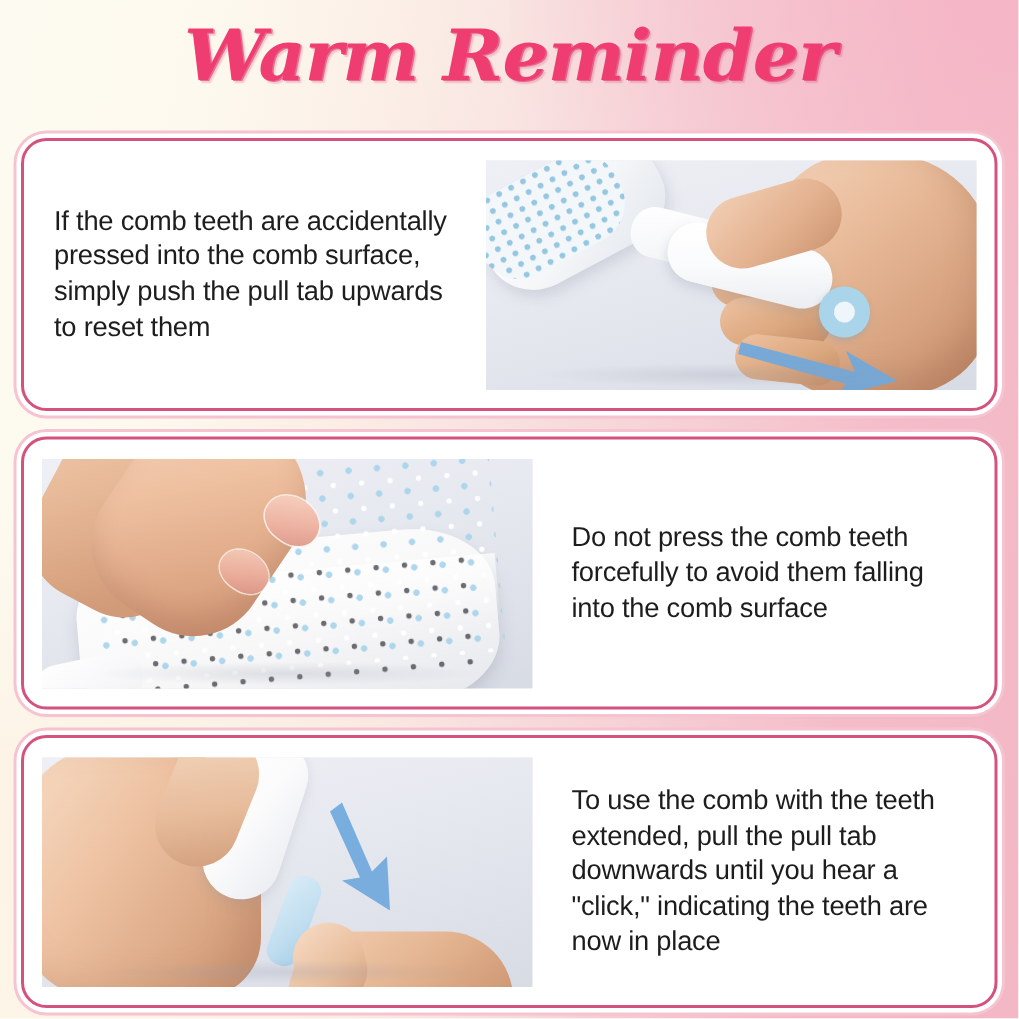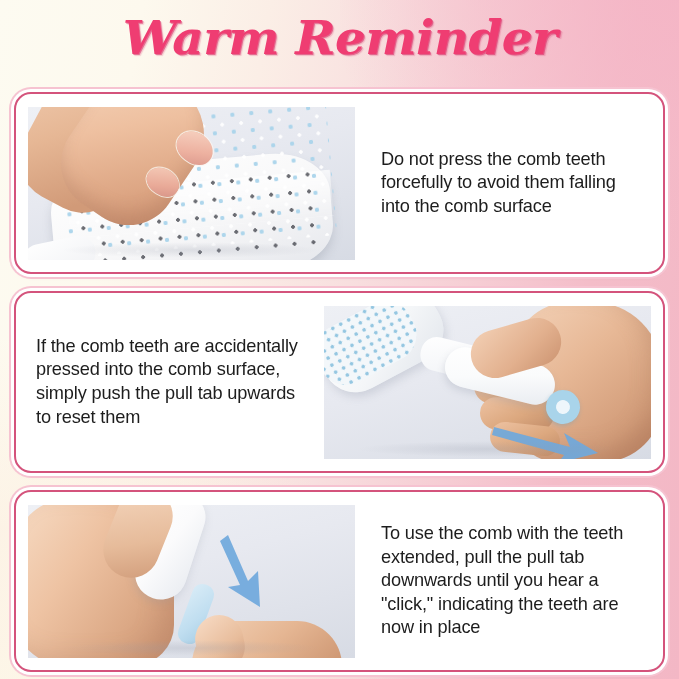--- a/index.html
+++ b/index.html
@@ -381,39 +381,20 @@
 </head>
 <body>
 
 <div class="page">
 
   <div class="title-wrap">
     <div class="title">Warm Reminder</div>
   </div>
 
   <div class="panels">
-
-    <div class="panel img-left">
-
-      <div class="photo">
-        <div class="bg-studio"></div>
-        <div class="p1-pad"></div>
-        <div class="p1-bristles2"></div>
-        <div class="p1-dots"></div>
-        <div class="p1-bristles"></div>
-        <div class="p1-handle"></div>
-        <div class="p1-finger2"></div>
-        <div class="p1-finger"></div>
-        <div class="p1-nail"></div>
-        <div class="p1-nail2"></div>
-        <div class="soft-shadow"></div>
-      </div>
-
-      <div class="caption">Do not press the comb teeth forcefully to avoid them falling into the comb surface</div>
-    </div>
 
     <div class="panel img-right">
 
       <div class="photo">
         <div class="bg-studio"></div>
         <div class="p2-head"></div>
         <div class="p2-bristlepad"></div>
         <div class="p2-neck"></div>
         <div class="p2-palm"></div>
         <div class="p2-fing" style="left:150px; top:62px; width:78px; height:34px; transform:rotate(-4deg);"></div>
@@ -430,20 +411,39 @@
         <div class="soft-shadow"></div>
       </div>
 
       <div class="caption">If the comb teeth are accidentally pressed into the comb surface, simply push the pull tab upwards to reset them</div>
     </div>
 
     <div class="panel img-left">
 
       <div class="photo">
         <div class="bg-studio"></div>
+        <div class="p1-pad"></div>
+        <div class="p1-bristles2"></div>
+        <div class="p1-dots"></div>
+        <div class="p1-bristles"></div>
+        <div class="p1-handle"></div>
+        <div class="p1-finger2"></div>
+        <div class="p1-finger"></div>
+        <div class="p1-nail"></div>
+        <div class="p1-nail2"></div>
+        <div class="soft-shadow"></div>
+      </div>
+
+      <div class="caption">Do not press the comb teeth forcefully to avoid them falling into the comb surface</div>
+    </div>
+
+    <div class="panel img-left">
+
+      <div class="photo">
+        <div class="bg-studio"></div>
         <div class="p3-palm"></div>
         <div class="p3-handle"></div>
         <div class="p3-thumb"></div>
         <div class="p3-tabstem"></div>
         <div class="p3-palm2"></div>
         <div class="p3-tabring"></div>
         <div class="p3-thumb2"></div>
         <div class="p3-arrow">
           <svg viewBox="0 0 70 78" width="70" height="78" aria-hidden="true">
             <path d="M14 2 L34 48 L44 38 L46 74 L14 54 L26 52 L6 8 Z" fill="#6fa8dc" opacity="0.92"></path>

